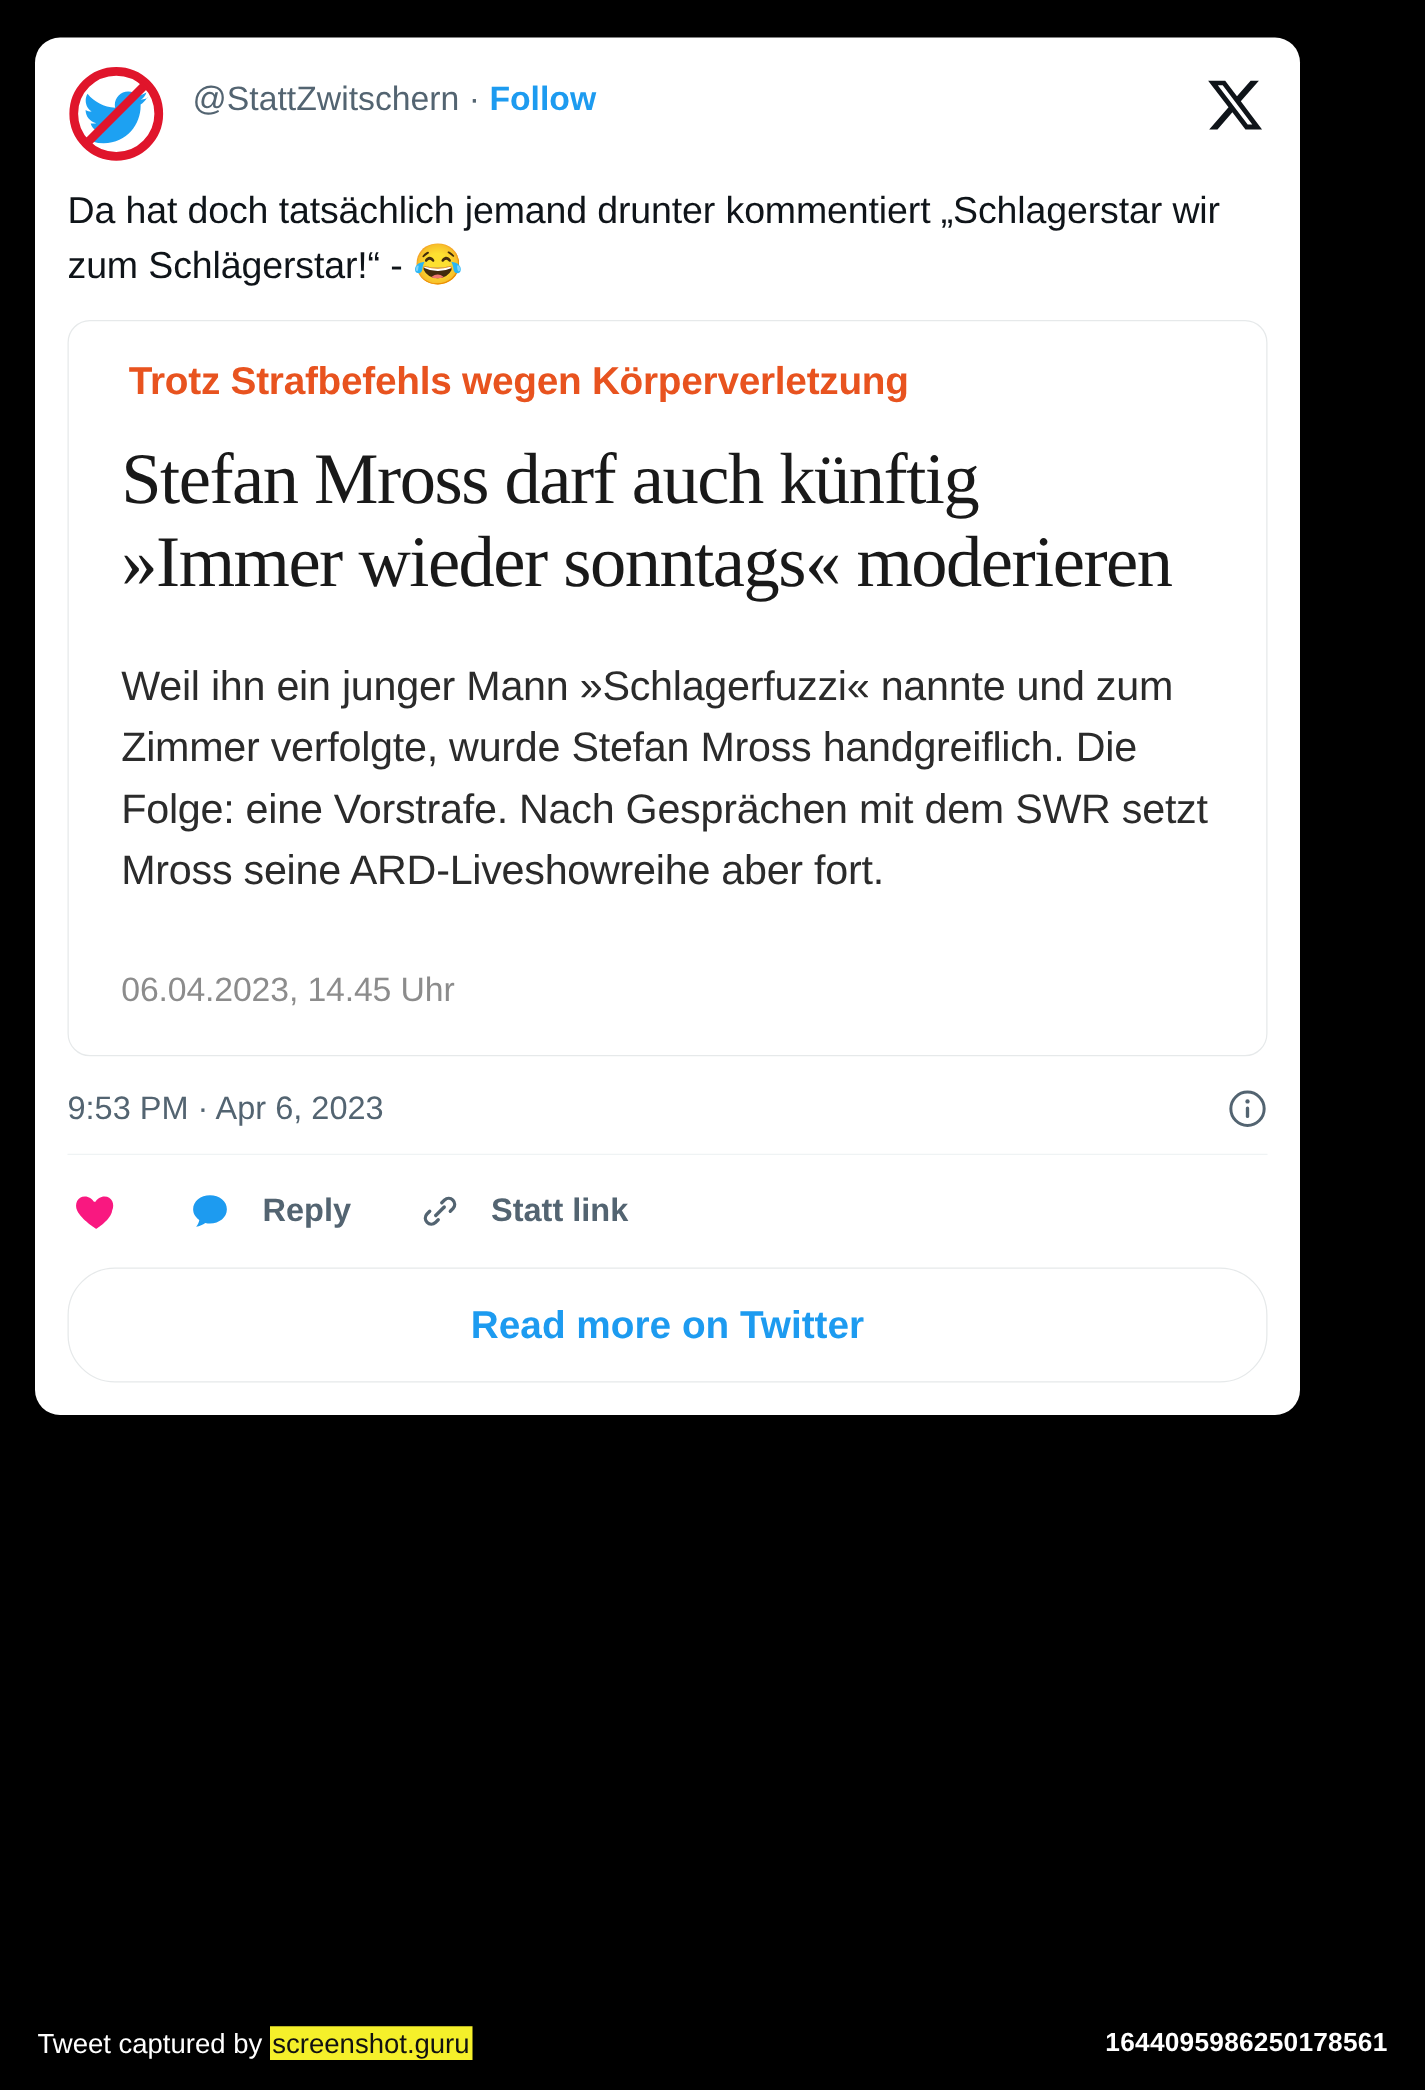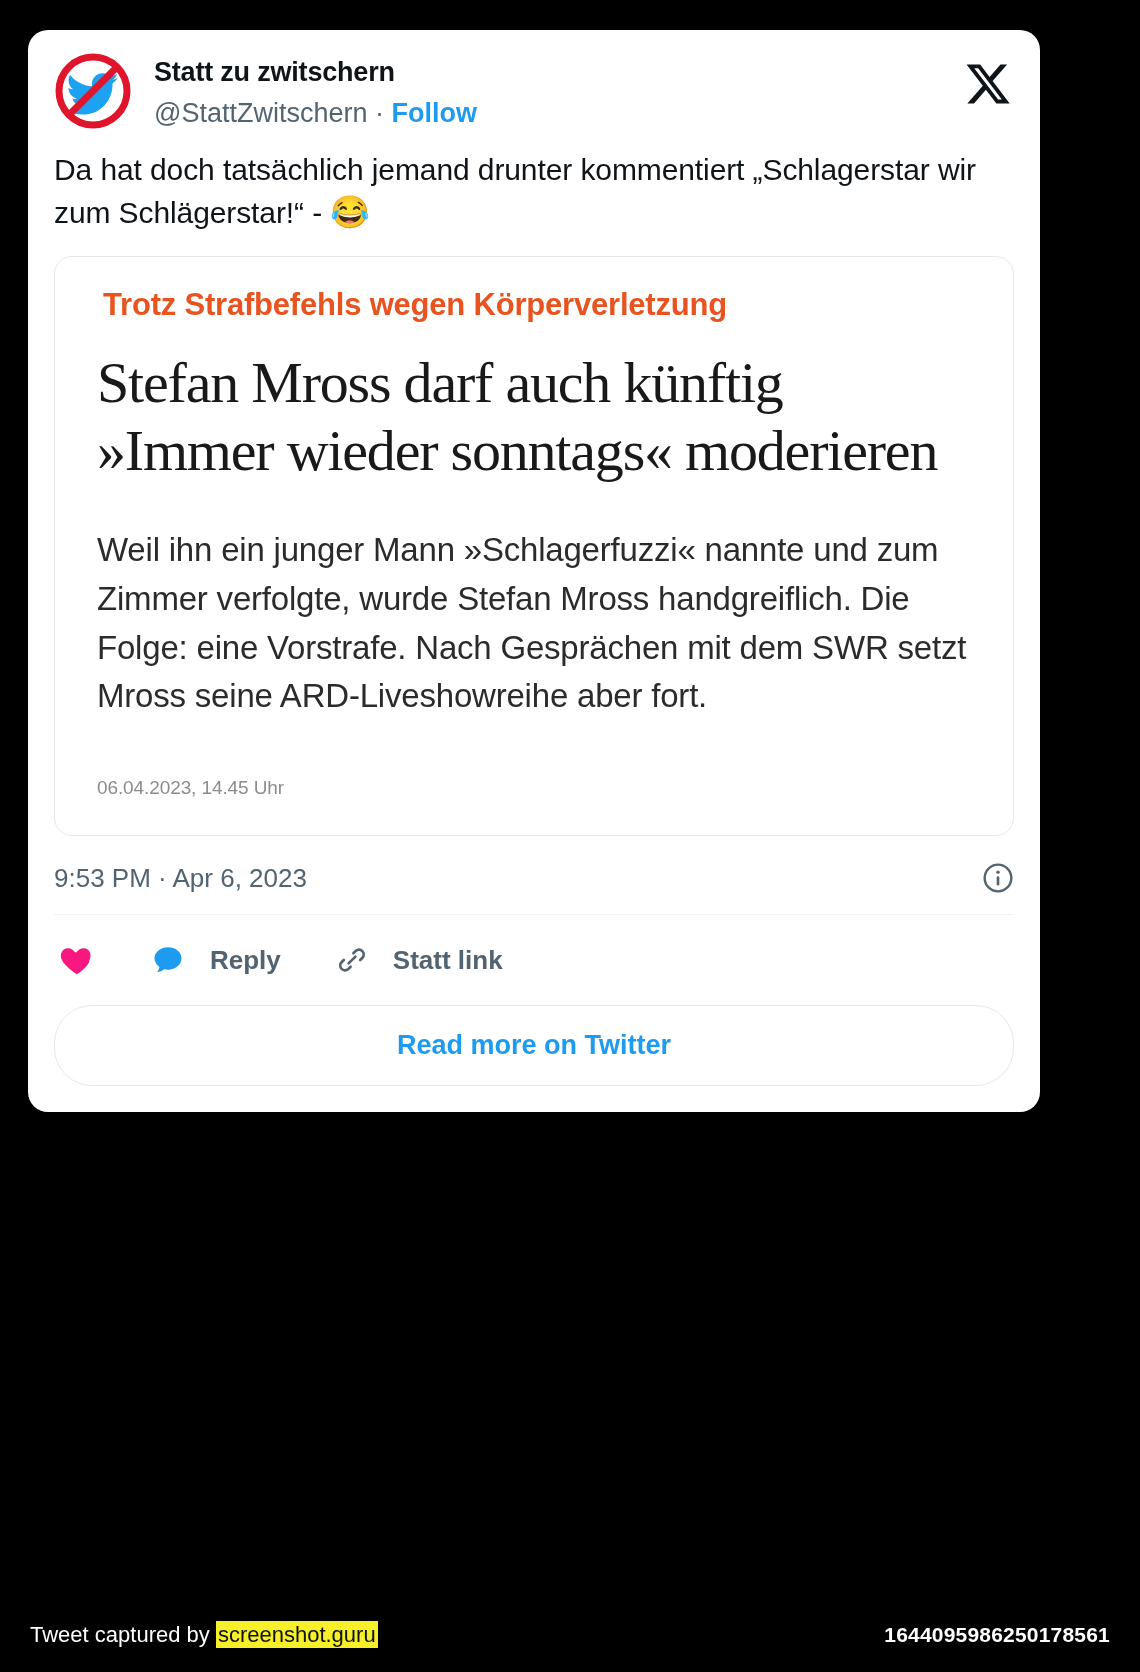--- a/index.html
+++ b/index.html
@@ -108,21 +108,21 @@
     margin: 0 0 42px 0;
   }
   .teaser {
     font-size: 33px;
     line-height: 1.48;
     color: #2b2b2b;
     margin: 0 0 56px 0;
     letter-spacing: -0.2px;
   }
   .article-time {
-    font-size: 19px;
+    font-size: 27px;
     color: #8c8c8c;
     letter-spacing: -0.1px;
   }
   
   .meta-row {
     display: flex;
     align-items: center;
     justify-content: space-between;
     margin-top: 26px;
     padding-bottom: 20px;
@@ -155,28 +155,28 @@
     font-weight: bold;
     gap: 10px;
   }
   .action .lbl { margin-left: 14px; }
   .heart { color: #f91880; width: 38px; height: 38px; }
   .bubble { color: #1d9bf0; width: 36px; height: 36px; }
   .link-ic { color: #536471; width: 34px; height: 34px; }
   
   .read-more {
     margin-top: 26px;
-    height: 81px;
+    height: 92px;
     border: 1px solid #e6e9ea;
     border-radius: 38px;
     display: flex;
     align-items: center;
     justify-content: center;
     color: #1d9bf0;
-    font-size: 27px;
+    font-size: 31px;
     font-weight: bold;
     cursor: pointer;
     background: #ffffff;
   }
   
   .footer {
     position: absolute;
     left: 0;
     bottom: 0;
     width: 1140px;
@@ -214,21 +214,20 @@
           <circle cx="39" cy="39" r="39" fill="#ffffff"></circle>
           <g transform="translate(13,20) scale(0.86)">
             <path d="M60 7.1c-2.2 1-4.6 1.7-7.1 2 2.6-1.5 4.5-3.9 5.4-6.8-2.4 1.4-5.1 2.4-7.9 3-2.3-2.4-5.5-3.9-9.1-3.9-6.9 0-12.4 5.6-12.4 12.4 0 1 .1 1.9.3 2.8C18.8 16 9.6 11 3.5 3.5c-1.1 1.8-1.7 4-1.7 6.3 0 4.3 2.2 8.1 5.5 10.3-2 -.1-3.9-.6-5.6-1.6v.2c0 6 4.3 11 10 12.2-1.7.4-3.5.5-5.3.2 1.6 4.9 6.1 8.5 11.5 8.6C13.6 42.5 8.4 44.3 2.8 44.3c-1 0-2-.1-2.8-.2 5.3 3.4 11.7 5.4 18.5 5.4 22.2 0 34.4-18.4 34.4-34.4v-1.6c2.4-1.7 4.4-3.8 6.1-6.4z" fill="#1da1f2"></path>
           </g>
           <circle cx="39" cy="39" r="34" fill="none" stroke="#e0152b" stroke-width="7"></circle>
           <line x1="16" y1="62" x2="62" y2="16" stroke="#e0152b" stroke-width="7"></line>
         </svg>
       </div>
 
       <div class="name-block">
-        <div class="display-name">Statt zu zwitschern</div>
         <div class="handle-row">
           <span>@StattZwitschern</span>
           <span class="sep">·</span>
           <a class="follow-link" href="#">Follow</a>
         </div>
       </div>
 
       <svg class="x-logo" viewBox="0 0 24 24">
         <path fill="currentColor" d="M18.244 2.25h3.308l-7.227 8.26 8.502 11.24H16.17l-5.214-6.817L4.99 21.75H1.68l7.73-8.835L1.254 2.25H8.08l4.713 6.231zm-1.161 17.52h1.833L7.084 4.126H5.117z"></path>
       </svg>

